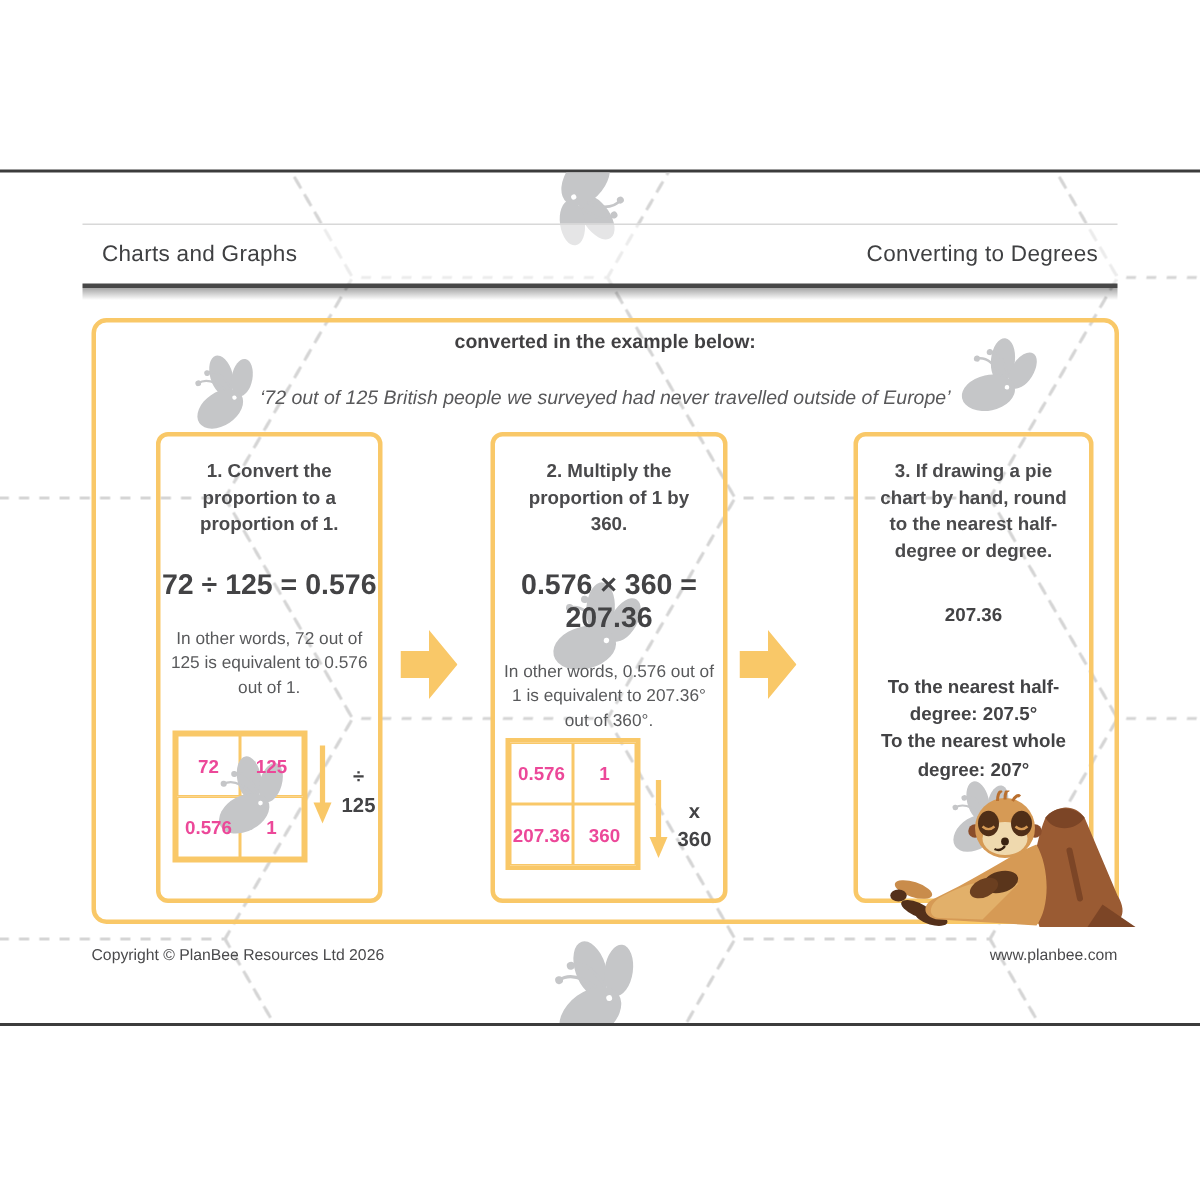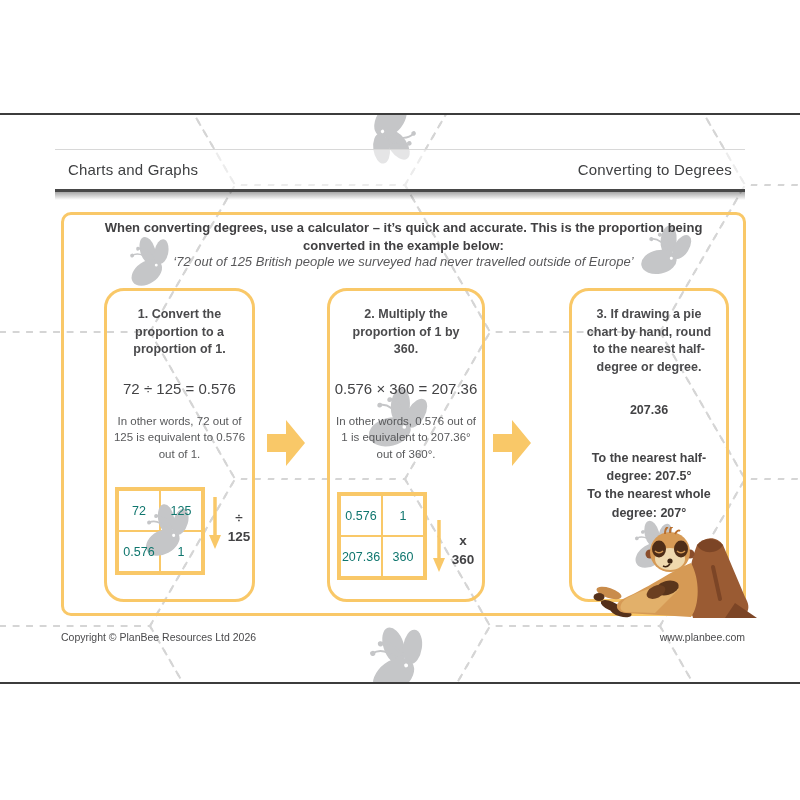--- a/index.html
+++ b/index.html
@@ -27,44 +27,44 @@
   .header-rule { position:absolute; left:55px; top:74px; width:690px; height:3px; background:#474747; z-index:6; }
   .header-shadow { position:absolute; left:55px; top:77px; width:690px; height:8px; z-index:6;
     background:linear-gradient(to bottom, rgba(0,0,0,0.35), rgba(0,0,0,0)); }
   
   .main-box {
     position:absolute; left:61px; top:97px; width:685px; height:404px;
     border:3px solid #f9c868; border-radius:10px;
   }
   .intro { position:absolute; left:71px; top:104px; width:665px; text-align:center; z-index:5; }
   .intro-bold { font-weight:bold; font-size:13px; line-height:1.35; color:#414042; }
-  .intro-quote { font-style:italic; font-size:13px; margin-top:0; color:#58585a; }
+  .intro-quote { font-style:italic; font-size:13px; margin-top:20px; color:#58585a; }
   
   .step {
     position:absolute; top:173px; height:314px;
-    border:3px solid #f9c868; border-radius:20px; text-align:center;
+    border:3px solid #f9c868; border-radius:8px; text-align:center;
   }
   .step1 { left:104px; width:151px; }
   .step2 { left:327px; width:158px; }
   .step3 { left:569px; width:160px; }
   .step-head { position:relative; z-index:5; margin:15px auto 0; font-weight:bold;
     font-size:12.5px; line-height:1.4; color:#4a4a4c; }
-  .equation { position:relative; z-index:5; margin-top:21px; font-weight:normal; font-size:15px; color:#434345; }
+  .equation { position:relative; z-index:5; margin-top:21px; font-weight:bold; font-size:19px; color:#434345; }
   .step-para { position:relative; z-index:5; margin:16px auto 0; font-size:11.5px; line-height:1.45; color:#58595b; }
   .result { position:relative; z-index:5; margin:0 auto; font-weight:bold; font-size:12.5px; line-height:1.45; color:#434345; }
   
   .mini-table {
     position:absolute; width:90px; height:88px;
     display:grid; grid-template-columns:1fr 1fr; grid-template-rows:1fr 1fr;
     border:3px solid #f9c868;
   }
   .mini-table > div {
     border:1.5px solid #f9c868; display:flex; align-items:center; justify-content:center;
   }
-  .mini-table span { position:relative; z-index:5; font-weight:normal; font-size:12.5px; color:#0f766e; }
+  .mini-table span { position:relative; z-index:5; font-weight:bold; font-size:12.5px; color:#ec4899; }
   .down-arrow { position:absolute; }
   .op-label { position:absolute; z-index:5; font-weight:bold; font-size:13.5px; line-height:1.4;
     color:#434345; text-align:center; width:40px; }
   .flow-arrow { position:absolute; top:303px; }
   
   .footer {
     position:absolute; left:61px; top:516px; width:684px; z-index:5;
     display:flex; justify-content:space-between; font-size:10.5px; color:#4a4a4c;
   }
   
@@ -135,21 +135,20 @@
   <div class="header-band">
     <span>Charts and Graphs</span>
     <span>Converting to Degrees</span>
   </div>
   <div class="header-rule"></div>
   <div class="header-shadow"></div>
 
   <div class="main-box"></div>
 
   <div class="intro">
-    <div class="intro-bold">When converting degrees, use a calculator – it’s quick and accurate. This is the proportion being</div>
     <div class="intro-bold">converted in the example below:</div>
     <div class="intro-quote">‘72 out of 125 British people we surveyed had never travelled outside of Europe’</div>
   </div>
 
   <div class="step step1">
     <div class="step-head" style="max-width:104px">1. Convert the proportion to a proportion of 1.</div>
     <div class="equation">72 ÷ 125 = 0.576</div>
     <div class="step-para" style="max-width:142px">In other words, 72 out of 125 is equivalent to 0.576 out of 1.</div>
     <div class="mini-table" style="left:8px; top:196px">
       <div>

